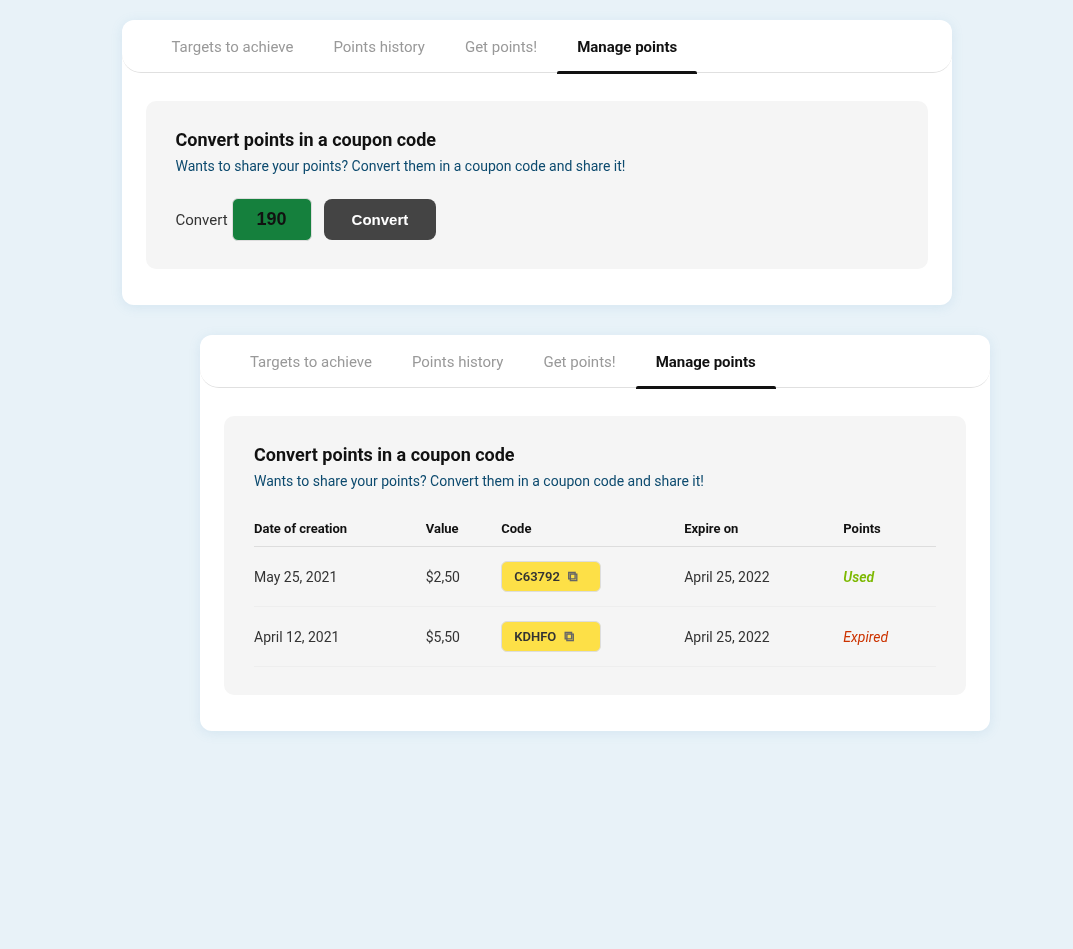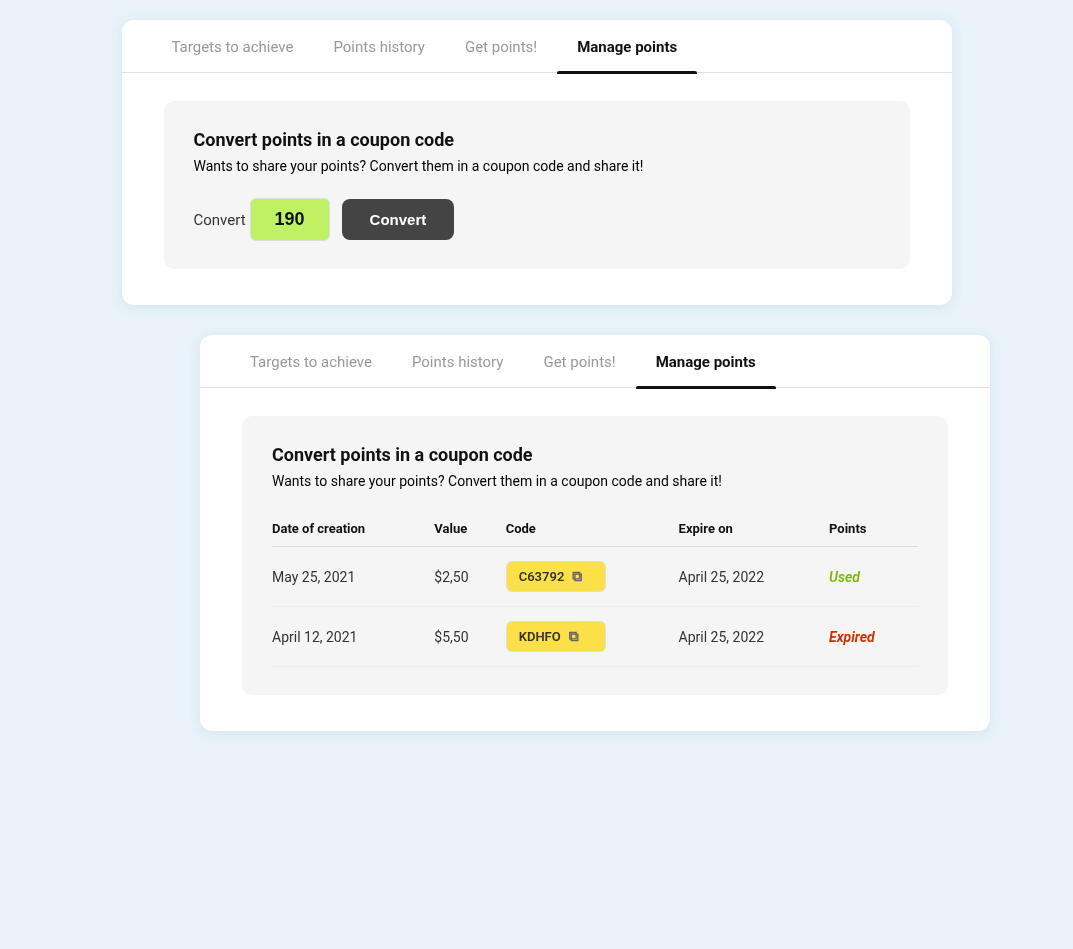--- a/index.html
+++ b/index.html
@@ -1,18 +1,19 @@
 <!DOCTYPE html>
 <html><head>
   <meta charset="utf-8">
   <style>
     * {
       box-sizing: border-box;
       margin: 0;
       padding: 0;
+      border-radius: 19px;
     }
 
     body {
       font-family: -apple-system, BlinkMacSystemFont, 'Segoe UI', Roboto, sans-serif;
       background: #e8f2f8;
       width: 1073px;
       min-height: 949px;
       padding: 20px;
       display: flex;
       flex-direction: column;
@@ -68,40 +69,40 @@
       bottom: -1.5px;
       left: 0;
       right: 0;
       height: 2.5px;
       background: #111;
       border-radius: 2px 2px 0 0;
     }
 
     
     .card-content {
-      padding: 28px 42px 36px;
+      padding: 28px 24px 36px;
     }
 
     
     .section-box {
       background: #f5f5f5;
       border-radius: 10px;
       padding: 28px 30px;
     }
 
     .section-title {
       font-size: 18px;
       font-weight: 700;
       color: #111;
       margin-bottom: 8px;
     }
 
     .section-subtitle {
       font-size: 14px;
-      color: #000000;
+      color: #0c4a6e;
       margin-bottom: 24px;
     }
 
     
     .convert-row {
       display: flex;
       align-items: center;
       gap: 4px;
       flex-wrap: wrap;
     }
@@ -113,21 +114,21 @@
 
     .convert-input {
       border: 1.5px solid #ddd;
       border-radius: 6px;
       padding: 10px 16px;
       font-size: 18px;
       font-weight: 600;
       color: #111;
       width: 80px;
       text-align: center;
-      background: #bef264;
+      background: #15803d;
       outline: none;
     }
 
     .convert-points-text {
       font-size: 15px;
       color: #333;
     }
 
     .convert-value {
       font-weight: 700;
@@ -199,21 +200,21 @@
 
     .status-used {
       color: #7cb800;
       font-style: italic;
       font-weight: 600;
     }
 
     .status-expired {
       color: #cc3300;
       font-style: italic;
-      font-weight: 700;
+      font-weight: 400;
     }
   </style>
 </head>
 <body>
 
 <div class="card card-top">
 
   <nav class="tab-nav">
     <div class="tab-item">Targets to achieve</div>
     <div class="tab-item">Points history</div>

